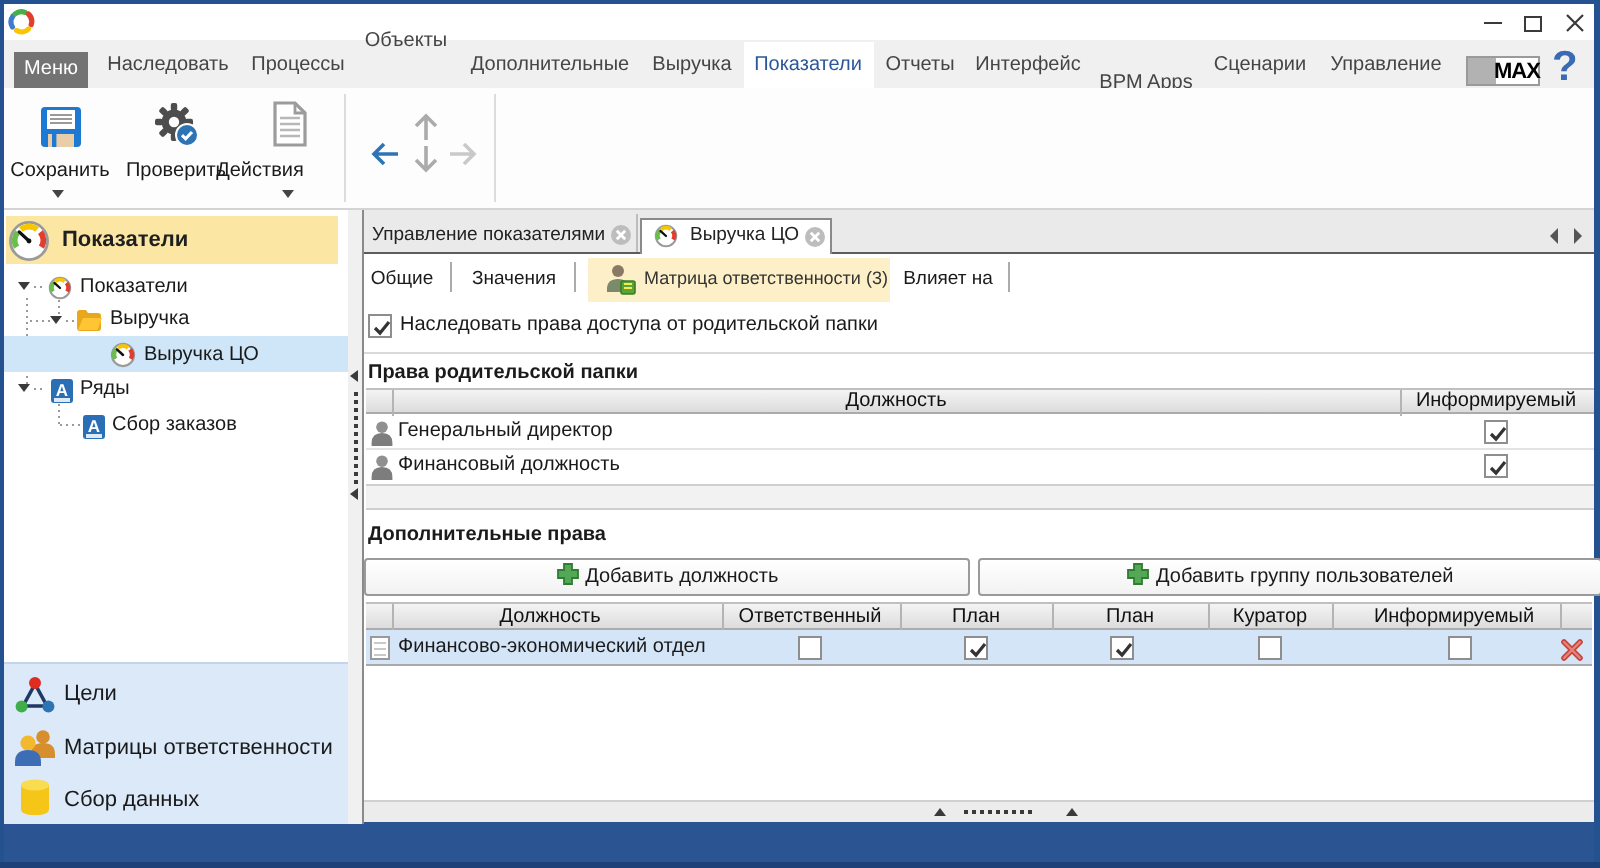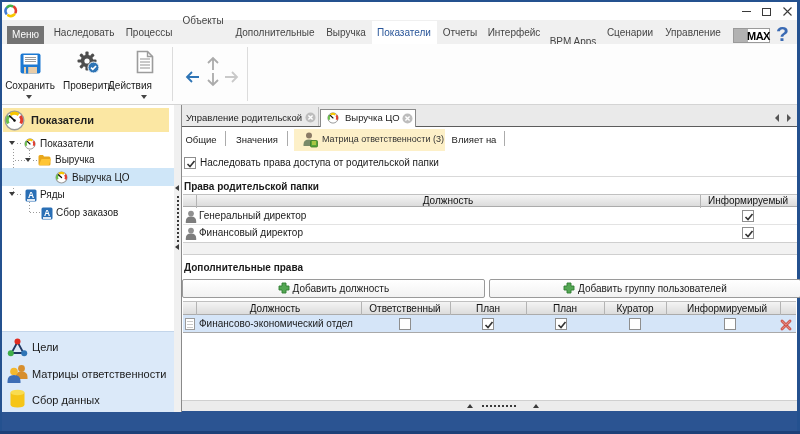--- a/index.html
+++ b/index.html
@@ -209,21 +209,21 @@
 </svg>
 <div class="abs" style="left:32px;top:394px;font-size:11px">Сбор данных</div>
 
 <div class="abs" style="left:174px;top:105px;width:7px;height:307px;background:#f0f0f0"></div>
 <div class="abs" style="left:181px;top:105px;width:1px;height:307px;background:#8a8a8a"></div>
 <div class="abs" style="left:175px;top:185px;width:0;height:0;border-top:3.5px solid transparent;border-bottom:3.5px solid transparent;border-right:4px solid #3a3a3a"></div>
 <div class="dot-v" style="left:177px;top:196px;height:48px;background-image:linear-gradient(#3a3a3a 2px,transparent 2px);background-size:1px 4px;width:2px"></div>
 <div class="abs" style="left:175px;top:244px;width:0;height:0;border-top:3.5px solid transparent;border-bottom:3.5px solid transparent;border-right:4px solid #3a3a3a"></div>
 
 <div class="abs" style="left:182px;top:105px;width:615px;height:22px;background:#eaeaea;border-bottom:1px solid #5c5c5c"></div>
-<div class="abs" style="left:186px;top:112px;color:#222;font-size:9.5px">Управление родительской</div>
+<div class="abs" style="left:186px;top:112px;color:#222;font-size:9.5px">Управление показателями</div>
 <svg class="abs" style="left:305px;top:112px" width="11" height="11" viewBox="0 0 11 11">
     <circle cx="5.5" cy="5.5" r="5" fill="#bdbdbd"></circle>
     <path d="M3.4 3.4 L7.6 7.6 M7.6 3.4 L3.4 7.6" stroke="#fff" stroke-width="1.4"></path>
   </svg>
 <div class="abs" style="left:318px;top:107px;width:1px;height:19px;background:#bdbdbd"></div>
 <div class="abs" style="left:320px;top:109px;width:96px;height:18px;background:#fff;border:1px solid #8a8a8a;border-bottom:none"></div>
 <svg class="abs" style="left:327px;top:112px" width="12" height="12" viewBox="0 0 24 24">
 <circle cx="12" cy="12" r="10.2" fill="#fff" stroke="#9a9a9a" stroke-width="2"></circle>
 <path d="M4.9 15.5 A7.6 7.6 0 0 1 5.5 6.9" stroke="#6abf4b" stroke-width="4" fill="none"></path>
 <path d="M7.3 5.4 A7.6 7.6 0 0 1 16.7 5.4" stroke="#f7c600" stroke-width="4" fill="none"></path>
@@ -278,21 +278,21 @@
 <div class="abs" style="left:199px;top:210px">Генеральный директор</div>
 <div class="cb" style="left:742px;top:210px">
     <svg width="12" height="12" viewBox="0 0 12 12">
       <path d="M2.5 6 L5 8.5 L9.5 3" stroke="#333" stroke-width="1.6" fill="none"></path>
     </svg>
   </div>
 <svg class="abs" style="left:185px;top:227px" width="12" height="13" viewBox="0 0 12 13">
 <circle cx="6" cy="3.6" r="2.9" fill="#909090"></circle>
 <path d="M0.8 11.5 q0 -5 5.2 -5 q5.2 0 5.2 5 v1.5 h-10.4 z" fill="#7d7d7d"></path>
 </svg>
-<div class="abs" style="left:199px;top:227px">Финансовый директор</div>
+<div class="abs" style="left:199px;top:227px">Финансовый должность</div>
 <div class="cb" style="left:742px;top:227px">
     <svg width="12" height="12" viewBox="0 0 12 12">
       <path d="M2.5 6 L5 8.5 L9.5 3" stroke="#333" stroke-width="1.6" fill="none"></path>
     </svg>
   </div>
 
 <div class="abs" style="left:184px;top:262px;font-weight:bold">Дополнительные права</div>
 <div class="abs" style="left:182px;top:279px;width:303px;height:19px;background:linear-gradient(#fff,#f2f2f2);border:1px solid #9a9a9a;border-radius:2px;text-align:center;line-height:17px">
 <svg width="12" height="12" viewBox="0 0 12 12" style="vertical-align:-2px">
       <path d="M4 1 h4 v3 h3 v4 h-3 v3 h-4 v-3 h-3 v-4 h3 z" fill="#54a754" stroke="#2f7d32" stroke-width="0.9"></path>

